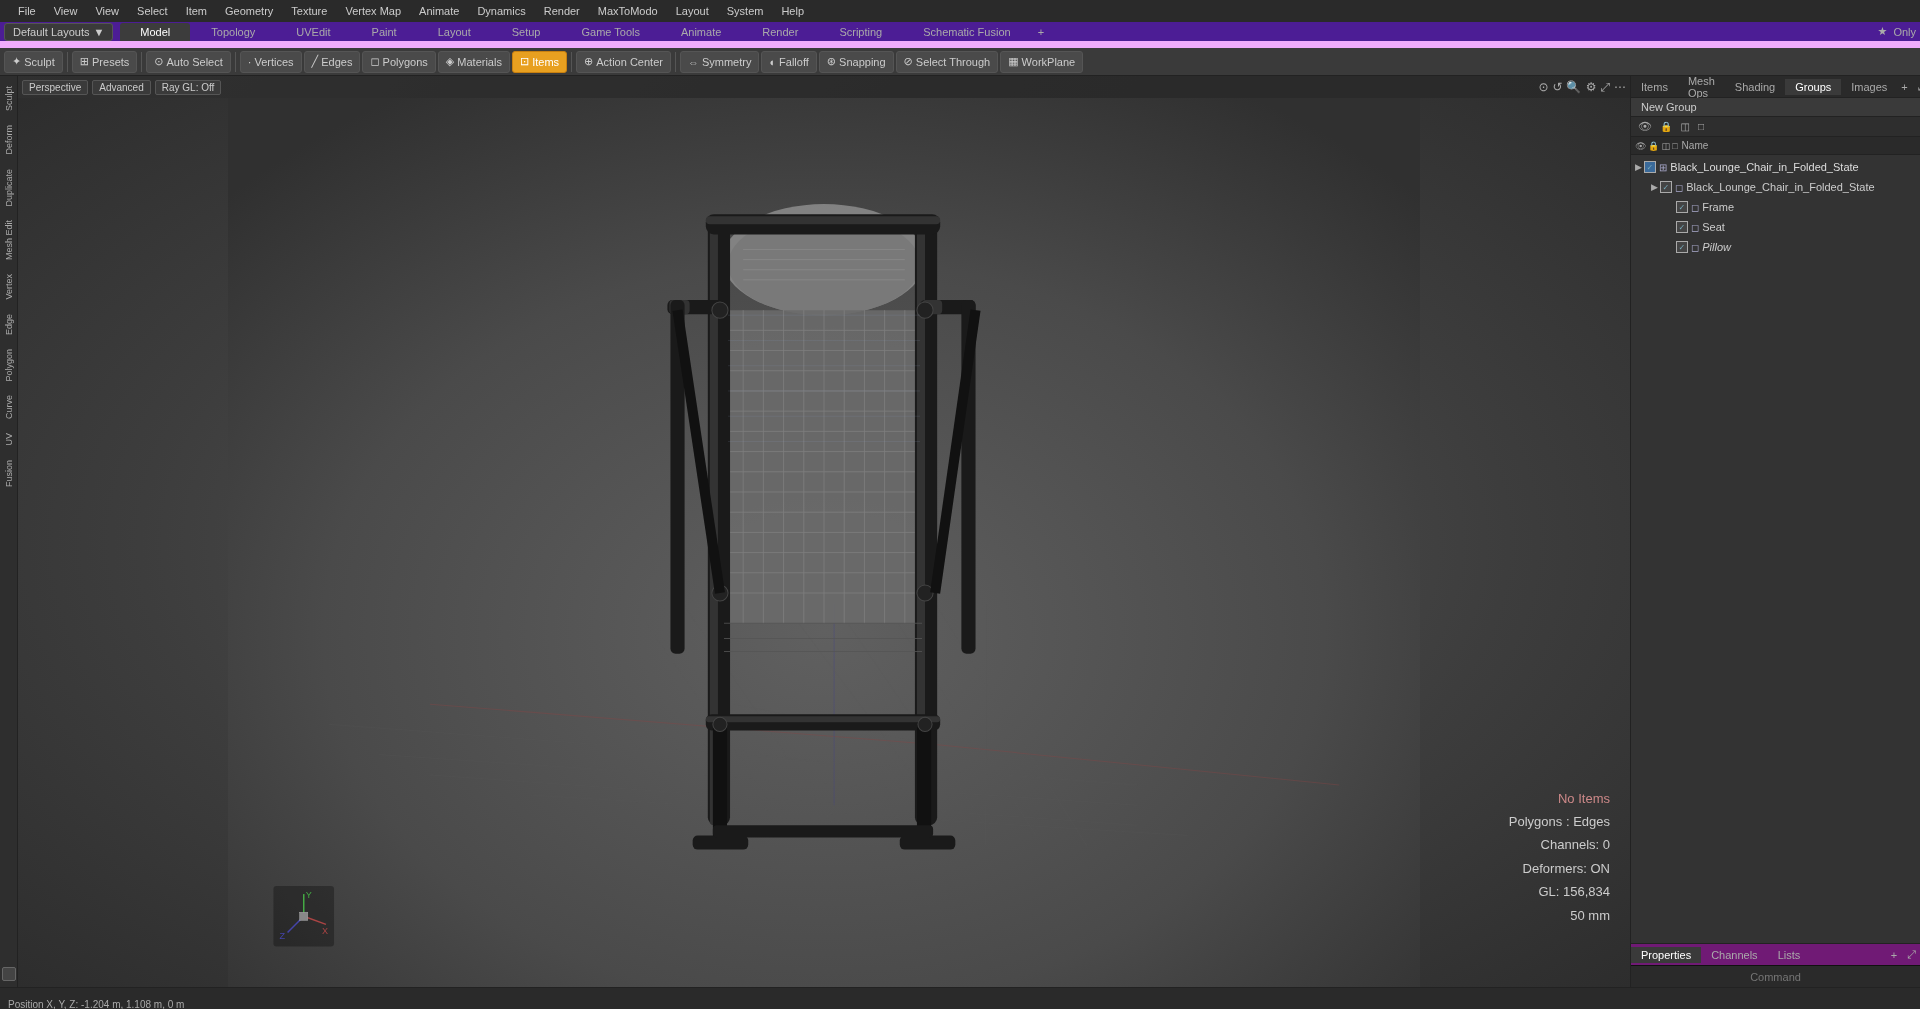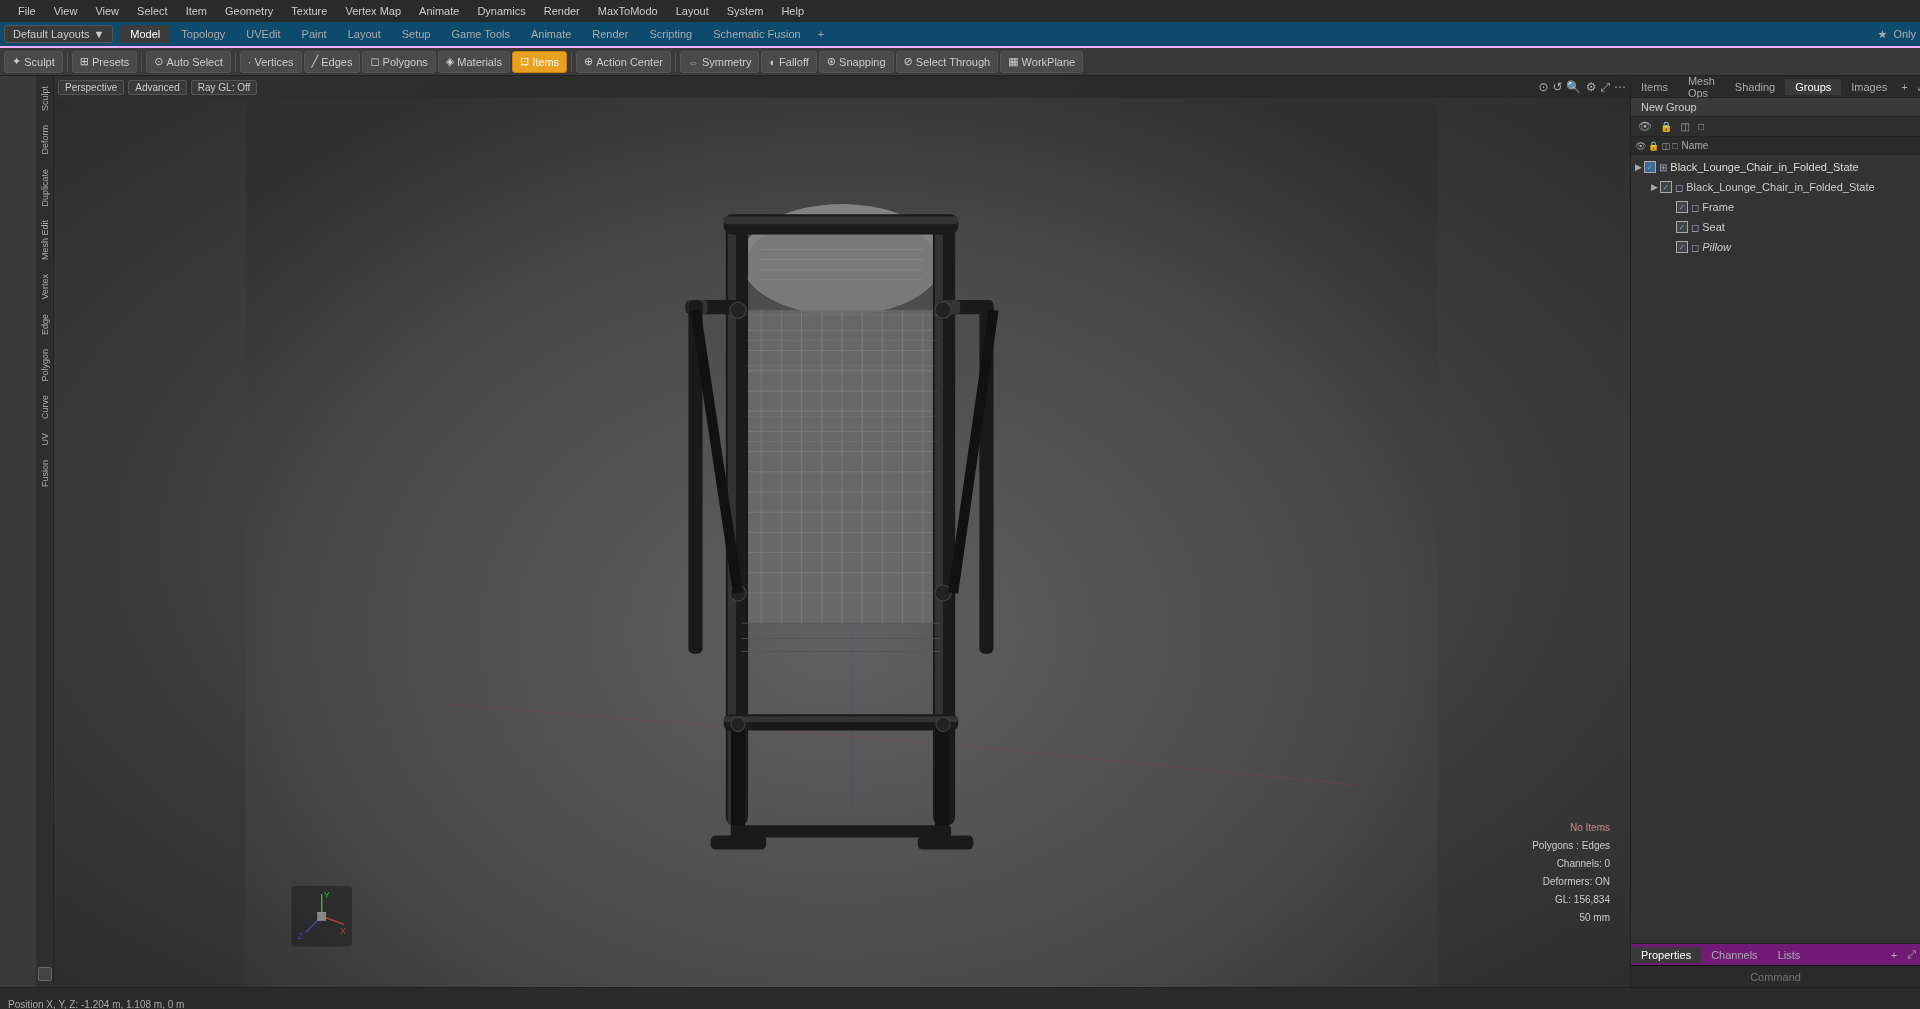--- a/index.html
+++ b/index.html
@@ -8,38 +8,38 @@
     
     #menubar {
       display: flex; align-items: center; background: #2a2a2a; height: 22px; padding: 0 10px; gap: 2px;
     }
     .menu-item { padding: 2px 8px; cursor: pointer; color: #ccc; font-size: 11px; }
 
     
     #tabbar {
       display: flex; align-items: center; background: #232323; height: 26px; padding: 0 4px; gap: 1px;
     }
-    .tab { padding: 3px 10px; cursor: pointer; color: #aaa; font-size: 11px; border-radius: 3px 3px 0 0; }
+    .tab { padding: 3px 20px; cursor: pointer; color: #aaa; font-size: 11px; border-radius: 3px 3px 0 0; }
     .tab.active { background: #3c3c3c; color: #fff; }
     .tab-add { color: #aaa; padding: 3px 6px; cursor: pointer; }
     .tab-right { margin-left: auto; display: flex; align-items: center; gap: 6px; color: #aaa; font-size: 11px; }
 
     
     #toolbar {
       display: flex; align-items: center; background: #3a3a3a; height: 28px; padding: 0 4px; gap: 2px; border-bottom: 1px solid #222;
     }
     .toolbar-btn {
       display: flex; align-items: center; gap: 3px; padding: 2px 7px; background: #4a4a4a; border: 1px solid #555;
       border-radius: 3px; cursor: pointer; color: #ccc; font-size: 11px; height: 22px;
     }
     .toolbar-btn.active { background: #e8a020; color: #fff; border-color: #c88010; }
     .toolbar-sep { width: 1px; height: 20px; background: #555; margin: 0 2px; }
 
     
-    #main { display: flex; height: calc(1009px - 22px - 26px - 28px - 26px); margin-left: 36px; }
+    #main { display: flex; height: calc(1009px - 22px - 26px - 28px - 26px); }
 
     
     #left-sidebar {
       width: 18px; background: #2e2e2e; display: flex; flex-direction: column; align-items: center;
       padding: 4px 0; gap: 2px; border-right: 1px solid #222;
     }
     .sidebar-tab {
       writing-mode: vertical-rl; transform: rotate(180deg); font-size: 9px; color: #aaa;
       padding: 6px 2px; cursor: pointer; white-space: nowrap;
     }
@@ -126,21 +126,21 @@
   <span class="menu-item">Vertex Map</span>
   <span class="menu-item">Animate</span>
   <span class="menu-item">Dynamics</span>
   <span class="menu-item">Render</span>
   <span class="menu-item">MaxToModo</span>
   <span class="menu-item">Layout</span>
   <span class="menu-item">System</span>
   <span class="menu-item">Help</span>
 </div>
 
-<div id="tabbar" style="display:flex;align-items:center;background:#0c4a6e;height:26px;padding:0 4px;gap:1px;border-bottom:2px solid #f0abfc;">
+<div id="tabbar" style="display:flex;align-items:center;background:#4c1d95;height:26px;padding:0 4px;gap:1px;border-bottom:7px solid #f0abfc;">
   <div style="padding:2px 8px;background:#3a3a3a;border:1px solid #555;border-radius:3px;color:#ccc;font-size:11px;cursor:pointer;margin-right:6px;display:flex;align-items:center;gap:4px;">
     <span>Default Layouts</span>
     <span>▼</span>
   </div>
   <div class="tab active">Model</div>
   <div class="tab">Topology</div>
   <div class="tab">UVEdit</div>
   <div class="tab">Paint</div>
   <div class="tab">Layout</div>
   <div class="tab">Setup</div>
@@ -390,21 +390,21 @@
           <line x1="0" y1="0" x2="22" y2="8" stroke="#aa4444" stroke-width="1.5"></line>
           <text x="18" y="18" fill="#aa4444" font-size="9">X</text>
 
           <line x1="0" y1="0" x2="-16" y2="16" stroke="#4444aa" stroke-width="1.5"></line>
           <text x="-24" y="22" fill="#4444aa" font-size="9">Z</text>
 
           <rect x="-4" y="-4" width="8" height="8" fill="#888" stroke="#aaa" stroke-width="0.5"></rect>
         </g>
       </svg>
 
-      <div id="viewport-info" style="position:absolute;bottom:60px;right:20px;text-align:right;color:#ccc;font-size:10px;line-height:1.8;">
+      <div id="viewport-info" style="position:absolute;bottom:60px;right:20px;text-align:right;color:#ccc;font-size:13px;line-height:1.8;">
         <div style="color:#cc8888;">No Items</div>
         <div>Polygons : Edges</div>
         <div>Channels: 0</div>
         <div>Deformers: ON</div>
         <div>GL: 156,834</div>
         <div>50 mm</div>
       </div>
     </div>
   </div>
 

